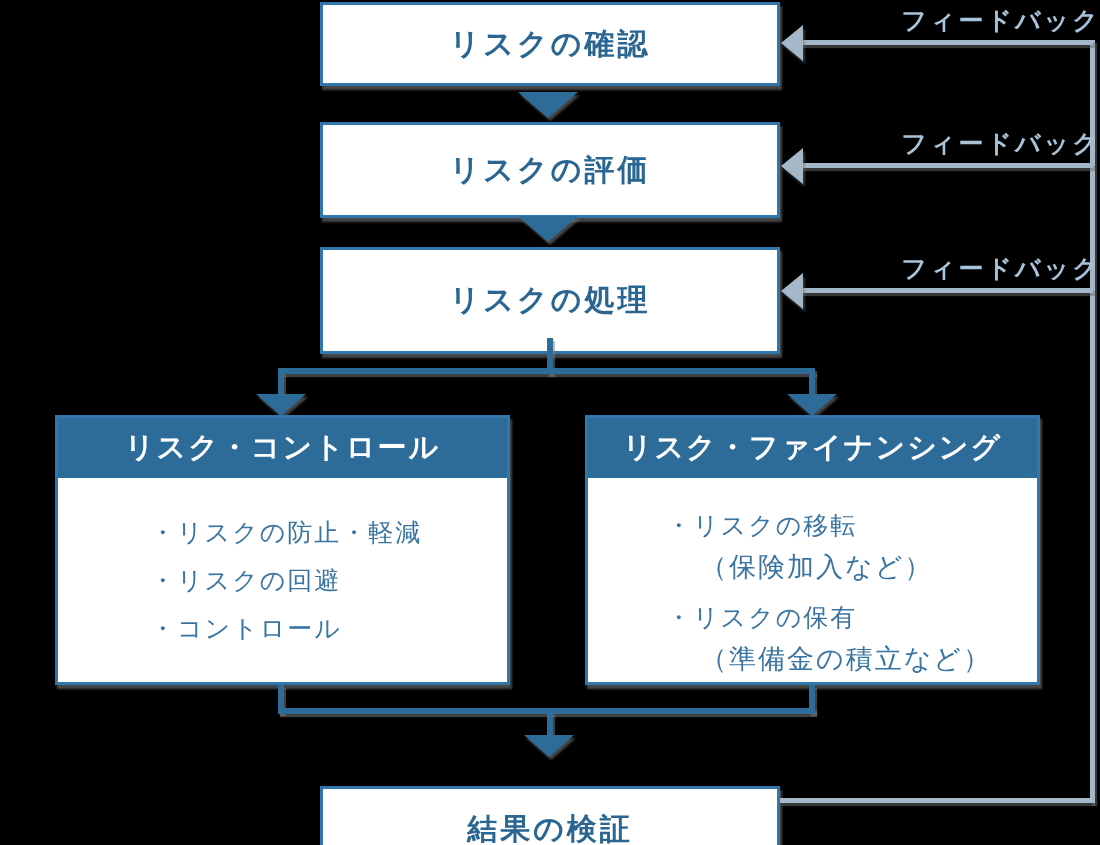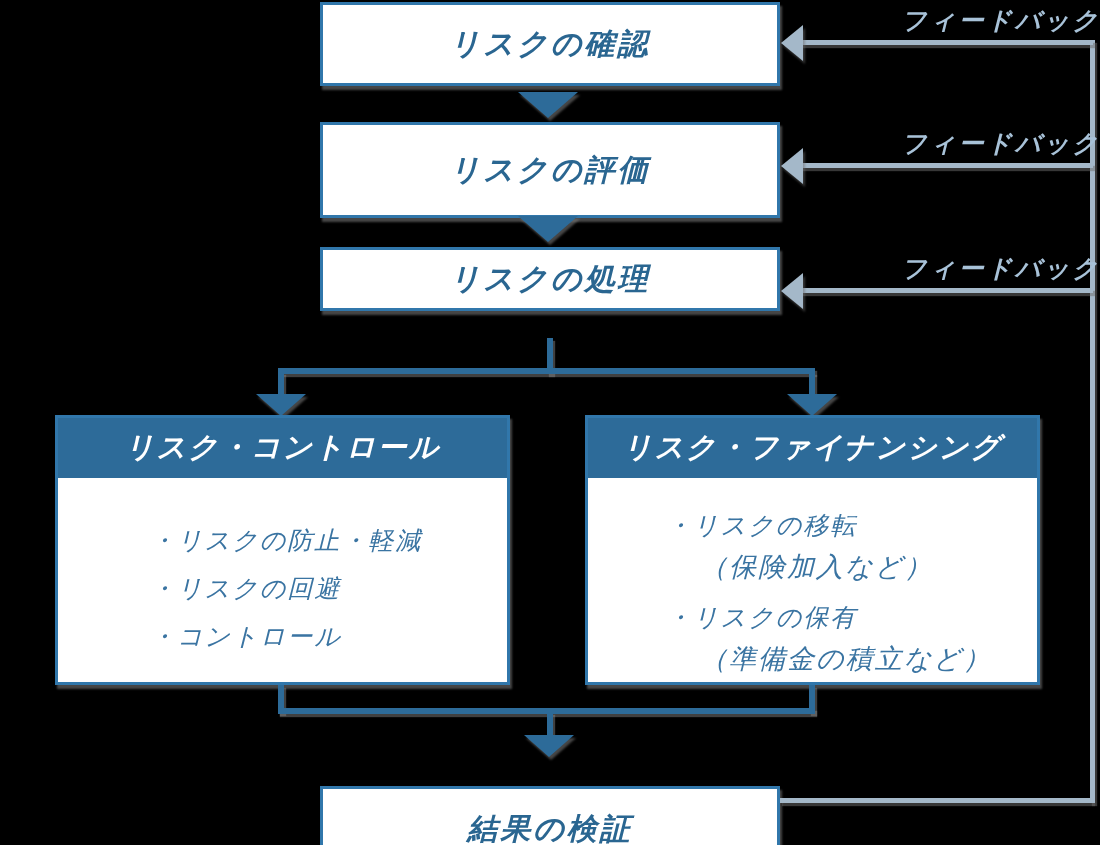--- a/index.html
+++ b/index.html
@@ -16,21 +16,20 @@
   * { margin: 0; padding: 0; box-sizing: border-box; }
   html, body { background: var(--background-color); }
   body { font-family: "Liberation Sans", "DejaVu Sans", sans-serif; }
 
   .canvas {
     position: relative;
     width: 1100px;
     height: 845px;
     background: var(--background-color);
     overflow: hidden;
-    font-style: italic;
   }
 
   
   .flow-box {
     position: absolute;
     left: 320px;
     width: 460px;
     background: var(--box-background);
     border: 3px solid var(--border-blue);
     display: flex;
@@ -39,21 +38,21 @@
     box-shadow: 2px 4px 2px rgba(128,128,128,0.55);
   }
   .flow-box .box-title {
     color: var(--title-text);
     font-size: 30px;
     font-weight: 700;
     letter-spacing: 3px;
   }
   #box-step-1 { top: 2px;   height: 84px; }
   #box-step-2 { top: 122px; height: 96px; }
-  #box-step-3 { top: 247px; height: 64px; }
+  #box-step-3 { top: 247px; height: 107px; }
   #box-result { top: 786px; height: 86px; }
 
   
   .down-triangle {
     position: absolute;
     width: 0; height: 0;
     border-left: 30px solid transparent;
     border-right: 30px solid transparent;
     border-top: 26px solid var(--primary-blue);
     filter: drop-shadow(2px 3px 1px rgba(128,128,128,0.55));
@@ -106,21 +105,21 @@
     display: flex;
     align-items: center;
     justify-content: center;
   }
   .branch-header span {
     color: var(--header-text);
     font-size: 29px;
     font-weight: 700;
     letter-spacing: 2px;
   }
-  .branch-body { padding: 38px 0 0 92px; }
+  .branch-body { padding: 30px 0 0 92px; }
   #branch-right .branch-body { padding: 26px 16px 0 78px; }
   .bullet-item {
     color: var(--body-text);
     font-size: 25px;
     letter-spacing: 2px;
     line-height: 48px;
   }
   #branch-right .bullet-item { line-height: 42px; }
   .bullet-sub {
     color: var(--body-text);

